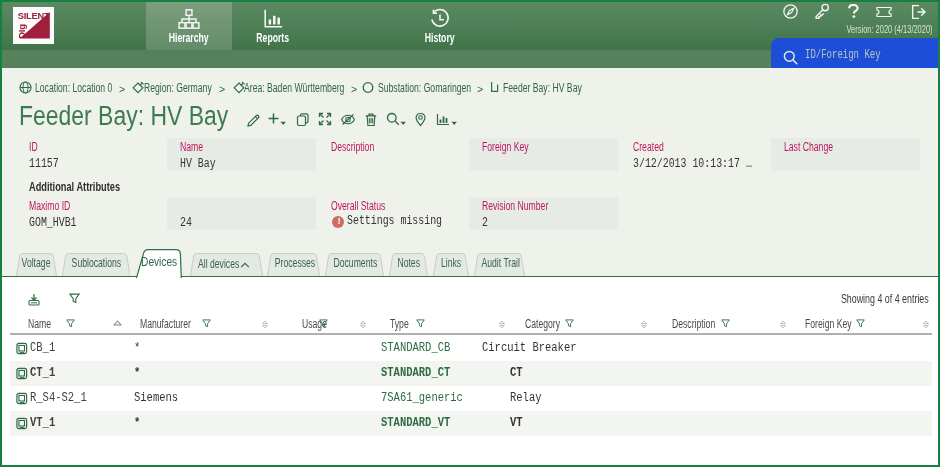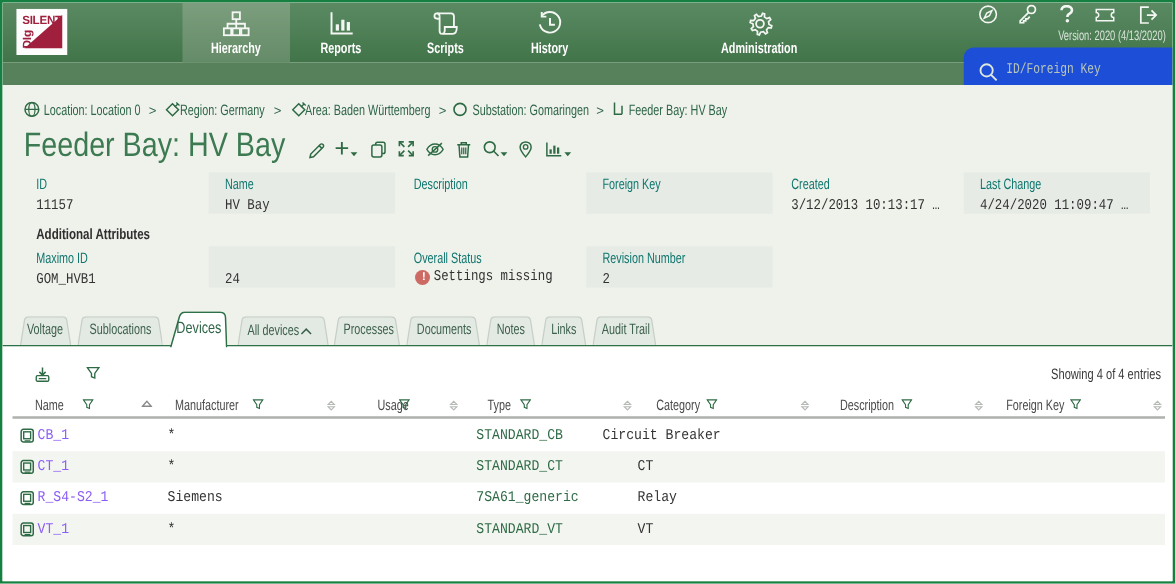--- a/index.html
+++ b/index.html
@@ -27,38 +27,38 @@
 #searchpanel .ph { position:absolute; left:34px; top:10px; color:#b9c6b9; font-size:12px; }
 #searchpanel .ph span { transform:scaleX(0.75); }
 #content { position:absolute; left:0; top:66px; width:936px; height:397px; background:#eff1eb; }
 #crumbs { position:absolute; left:0; top:13px; height:14px; color:#2e6548; font-size:12px; }
 #title { position:absolute; left:17px; top:35px; font-size:27px; line-height:1; color:#3c7a52; }
 #title span { transform:scaleX(0.85); }
 #titleicons { position:absolute; left:245px; top:44px; height:18px; }
 #titleicons .ti { position:absolute; top:0; }
 .fblock { position:absolute; width:149px; height:33px; }
 .fbg { background:#e6ebe6; }
-.flabel { position:absolute; left:13px; top:2px; font-size:12px; color:#0f766e; }
+.flabel { position:absolute; left:13px; top:2px; font-size:12px; color:#be185d; }
 .fvalue { position:absolute; left:13px; top:18.5px; font-size:12px; color:#333; font-family:"Liberation Mono",monospace; }
 #addattr { position:absolute; left:27px; top:112px; font-size:12px; font-weight:bold; color:#2f2f2f; }
 #addattr span { transform:scaleX(0.77); }
 .tab { position:absolute; top:185px; height:23px; color:#3c604c; font-size:12px; text-align:center; z-index:1; }
 .tab .tl { display:inline-block; margin-top:3px; position:relative; }
 #greenline { position:absolute; left:0; top:208px; width:936px; height:1px; background:#2e7048; z-index:2; }
 #whitesec { position:absolute; left:0; top:209px; width:936px; height:188px; background:#ffffff; }
 #showing { position:absolute; top:15px; right:9px; font-size:12px; color:#3a3a3a; }
 #showing span { transform:scaleX(0.74); }
 .hdr { position:absolute; top:40px; font-size:12px; color:#4a4a4a; }
 .hico { position:absolute; top:41.5px; }
 #hdrline { position:absolute; left:8px; top:56px; width:922px; height:2px; background:#aeb1ae; }
 .trow { position:absolute; left:8px; width:922px; height:25px; }
-.alt { background:#f3f5f1; }
+.alt { background:#f3f5f1;font-weight:bold; }
 .cell { position:absolute; top:4.5px; font-size:12px; font-family:"Liberation Mono",monospace; color:#333; }
 .cgreen { color:#2e6b45; }
-.cname { color:#8b5cf6; }
+.cname { color:#404040; }
 </style></head><body>
 <div id="page">
     <div id="navbar"></div>
     <div id="navsel"></div>
     <div id="secondbar"></div>
     <div class="navitem" style="left:225.5px">
       <svg width="22" height="22" viewBox="0 0 24 24" fill="none">
         <path d="M3.5 2 V20.5 H22" stroke="#f3f6f3" stroke-width="1.7"></path>
         <rect x="7.2" y="12.5" width="2.8" height="5.5" fill="#f3f6f3"></rect>
         <rect x="12" y="8.5" width="2.8" height="9.5" fill="#f3f6f3"></rect>
@@ -69,43 +69,27 @@
     <div class="navitem" style="left:141.5px">
       <svg width="22" height="22" viewBox="0 0 24 24" fill="none">
         <rect x="8.8" y="2" width="6.4" height="6" stroke="#f3f6f3" stroke-width="1.6"></rect>
         <rect x="1.2" y="16" width="6.4" height="6" stroke="#f3f6f3" stroke-width="1.6"></rect>
         <rect x="8.8" y="16" width="6.4" height="6" stroke="#f3f6f3" stroke-width="1.6"></rect>
         <rect x="16.4" y="16" width="6.4" height="6" stroke="#f3f6f3" stroke-width="1.6"></rect>
         <path d="M12 8 V16 M4.4 16 V12 H19.6 V16" stroke="#f3f6f3" stroke-width="1.6"></path>
       </svg>
       <div class="lbl"><span class="cxc">Hierarchy</span></div>
     </div>
-    <div class="navitem" style="left:309.5px">
-      <svg width="22" height="22" viewBox="0 0 24 24" fill="none">
-        <path d="M6.2 5.5 C6.2 4 5.2 3 3.7 3 C2.2 3 1.7 4.2 1.7 5.5 C1.7 6.8 2.7 7.6 4.2 7.6 H6.2" stroke="#f3f6f3" stroke-width="1.6"></path>
-        <path d="M3.7 3 H16.2 C17.7 3 18.7 4 18.7 5.5 V14.8" stroke="#f3f6f3" stroke-width="1.6"></path>
-        <path d="M18.7 14.8 H21.2 C21.2 19 20.2 20.8 17.7 20.8 H8.2 C9.7 20.8 10.7 19.3 10.7 17.8 V14.8 H18.7" stroke="#f3f6f3" stroke-width="1.6"></path>
-        <path d="M8.2 20.8 C6.7 20.8 6.2 19.3 6.2 17.8 V5.5" stroke="#f3f6f3" stroke-width="1.6"></path>
-      </svg>
-      <div class="lbl"><span class="cxc">Scripts</span></div>
-    </div>
     <div class="navitem" style="left:393px">
       <svg width="22" height="22" viewBox="0 0 24 24" fill="none">
         <path d="M4.8 5.2 A 9 9 0 1 1 3.1 12.5" stroke="#f3f6f3" stroke-width="1.7"></path>
         <path d="M4.8 1.8 V5.8 H8.8" stroke="#f3f6f3" stroke-width="1.7"></path>
         <path d="M12 7 V12.8 H16.3" stroke="#f3f6f3" stroke-width="1.7"></path>
       </svg>
       <div class="lbl"><span class="cxc">History</span></div>
-    </div>
-    <div class="navitem" style="left:560.5px">
-      <svg width="22" height="22" viewBox="0 0 24 24" fill="none">
-        <circle cx="12" cy="12" r="3.4" stroke="#f3f6f3" stroke-width="1.6"></circle>
-        <path d="M12 2.6 L13.8 2.6 L14.3 5.2 L16.6 6.2 L18.8 4.8 L20.2 6.2 L18.8 8.4 L19.8 10.7 L22.4 11.2 L22.4 13 L19.8 13.5 L18.8 15.8 L20.2 18 L18.8 19.4 L16.6 18 L14.3 19 L13.8 21.6 L12 21.6 L11.5 19 L9.2 18 L7 19.4 L5.6 18 L7 15.8 L6 13.5 L3.4 13 L3.4 11.2 L6 10.7 L7 8.4 L5.6 6.2 L7 4.8 L9.2 6.2 L11.5 5.2 Z" stroke="#f3f6f3" stroke-width="1.5" transform="rotate(14 12 12)"></path>
-      </svg>
-      <div class="lbl"><span class="cxc">Administration</span></div>
     </div>
     <div id="logo">
       <svg width="41" height="37" viewBox="0 0 41 37">
         <rect width="41" height="37" fill="#fdfdfd"></rect>
         <polygon points="36.8,5 36.8,31.6 6.6,31.6" fill="#9f1f3d"></polygon>
         <text x="4.8" y="12" font-size="9.5" font-weight="bold" fill="#9f1f3d" font-family="Liberation Sans" transform="scale(0.98,1)" letter-spacing="-0.2">SILENT</text>
         <text x="-31.8" y="11.6" font-size="9.5" font-weight="bold" fill="#9f1f3d" font-family="Liberation Sans" transform="rotate(-90)" letter-spacing="-0.2">DIg</text>
       </svg>
     </div>
     <div style="position:absolute;left:781px;top:2px">
@@ -275,21 +259,20 @@
         </div>
         <div class="fblock fbg" style="left:467px;top:70px">
           <div class="flabel"><span class="cx">Foreign Key</span></div>
         </div>
         <div class="fblock" style="left:618px;top:70px">
           <div class="flabel"><span class="cx">Created</span></div>
           <div class="fvalue"><span class="cm82">3/12/2013 10:13:17 …</span></div>
         </div>
         <div class="fblock fbg" style="left:769px;top:70px">
           <div class="flabel"><span class="cx">Last Change</span></div>
-          <div class="fvalue"><span class="cm82">4/24/2020 11:09:47 …</span></div>
         </div>
         <div class="fblock" style="left:14px;top:129px">
           <div class="flabel"><span class="cx">Maximo ID</span></div>
           <div class="fvalue"><span class="cm82">GOM_HVB1</span></div>
         </div>
         <div class="fblock fbg" style="left:165px;top:129px">
           <div class="fvalue"><span class="cm82">24</span></div>
         </div>
         <div class="fblock" style="left:316px;top:129px">
           <div class="flabel"><span class="cx">Overall Status</span></div>

